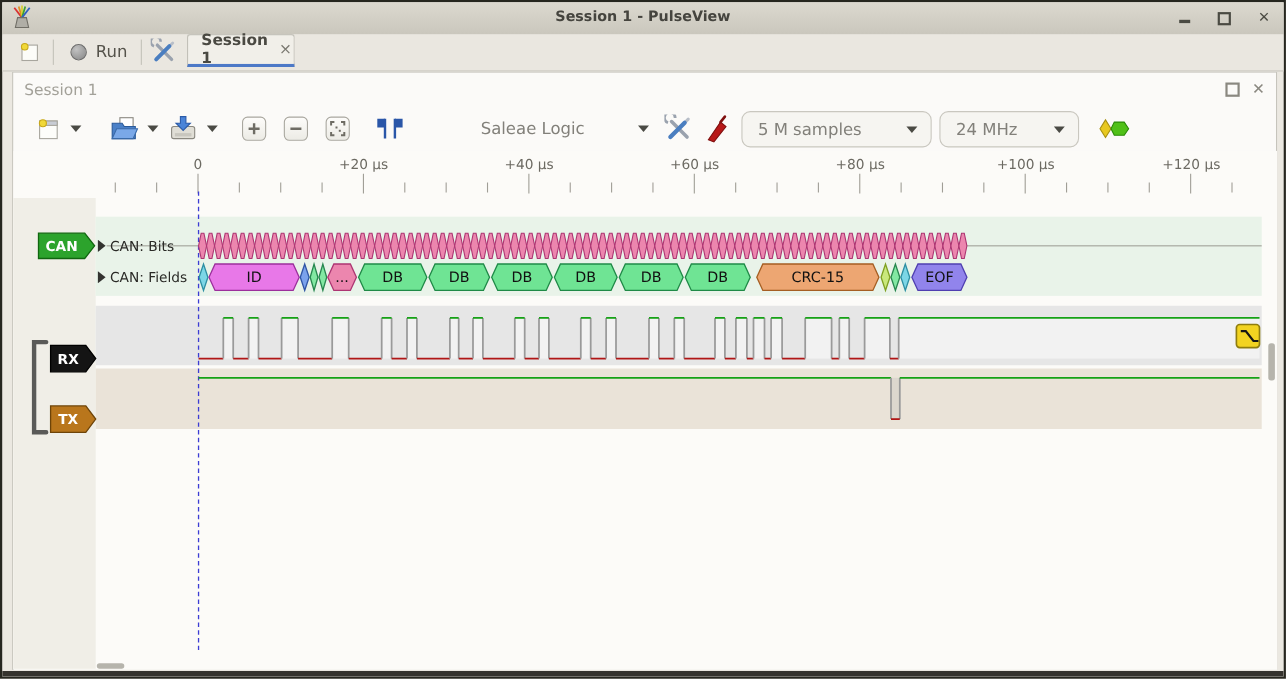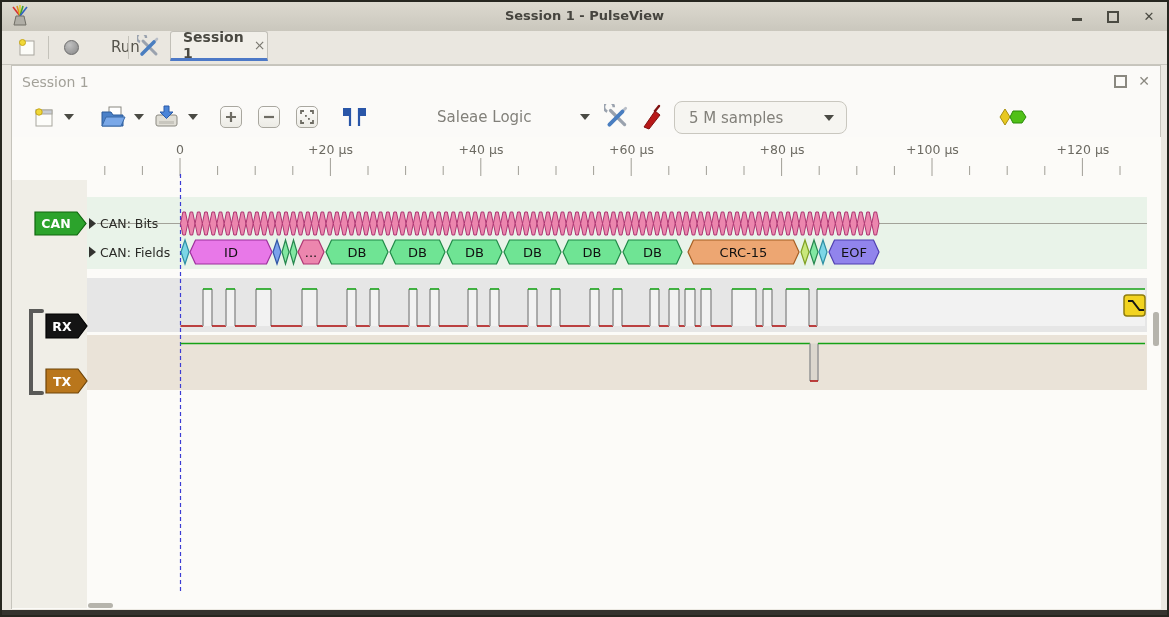--- a/index.html
+++ b/index.html
@@ -18,21 +18,21 @@
   .glyph-max{width:8px;height:8px;border:2px solid #4a4a42;}
   .glyph-close{font-size:13px;font-weight:bold;color:#4a4a42;line-height:1;}
   
   .main-toolbar{position:absolute;left:0;top:29px;width:100%;height:33px;
     background:#eae7e0;border-bottom:1px solid #c8c6be;}
   .sep{position:absolute;top:5px;width:1px;height:23px;background:#c4c2ba;}
   .tb-btn{position:absolute;top:3px;width:26px;height:26px;display:flex;align-items:center;justify-content:center;border-radius:3px;}
   .run-btn{position:absolute;left:56px;top:3px;height:26px;display:flex;align-items:center;gap:8px;padding:0 6px;}
   .run-circle{width:13px;height:13px;border-radius:50%;
     background:radial-gradient(circle at 35% 30%,#c2c2c2,#868686);border:1px solid #6c6c6c;}
-  .run-label{font-size:15px;color:#55534b;margin-left:24px;}
+  .run-label{font-size:15px;color:#55534b;}
   .tab{position:absolute;left:168px;top:0;width:98px;height:30px;box-sizing:border-box;
     background:#f1efe9;border:1px solid #c2c0b8;border-bottom:3px solid #4d79c7;
     border-radius:3px 3px 0 0;display:flex;align-items:center;padding:0 8px 0 12px;gap:10px;}
   .tab-label{font-size:14px;font-weight:bold;color:#4a4942;}
   .tab-close{font-size:14px;color:#7a7870;margin-left:auto;}
   
   .dock-frame{position:absolute;left:9px;top:63px;width:1150px;height:544px;box-sizing:border-box;
     border:1px solid #c6c4bc;background:#fbfaf8;}
   .dock-titlebar{position:absolute;left:10px;top:64px;width:1148px;height:31px;}
   .dock-title{position:absolute;left:10px;top:8px;font-size:14px;color:#a3a199;}
@@ -199,20 +199,24 @@
 
     <div class="st-item" style="left:628px;">
       <svg width="26" height="26" viewBox="0 0 26 26">
         <path d="M4 23 L15 7 L20 11 L9 25 Z" fill="#b81818" stroke="#801010"></path>
         <path d="M15 7 L19 2" stroke="#801010" stroke-width="2.4" stroke-linecap="round"></path>
       </svg>
     </div>
 
     <div class="combo" style="left:662px;width:173px;">
       <span class="combo-text">5 M samples</span>
+      <span class="darr"></span>
+    </div>
+    <div class="combo" style="left:842px;width:127px;">
+      <span class="combo-text">24 MHz</span>
       <span class="darr"></span>
     </div>
 
     <div class="st-item" style="left:986px;">
       <svg width="30" height="20" viewBox="0 0 30 20">
         <path d="M7 2 L12 10 L7 18 L2 10 Z" fill="#e8c820" stroke="#a89010"></path>
         <path d="M15 4 H24 L28 10 L24 16 H15 L12 10 Z" fill="#50c018" stroke="#2a8a08"></path>
       </svg>
     </div>
   </div>

